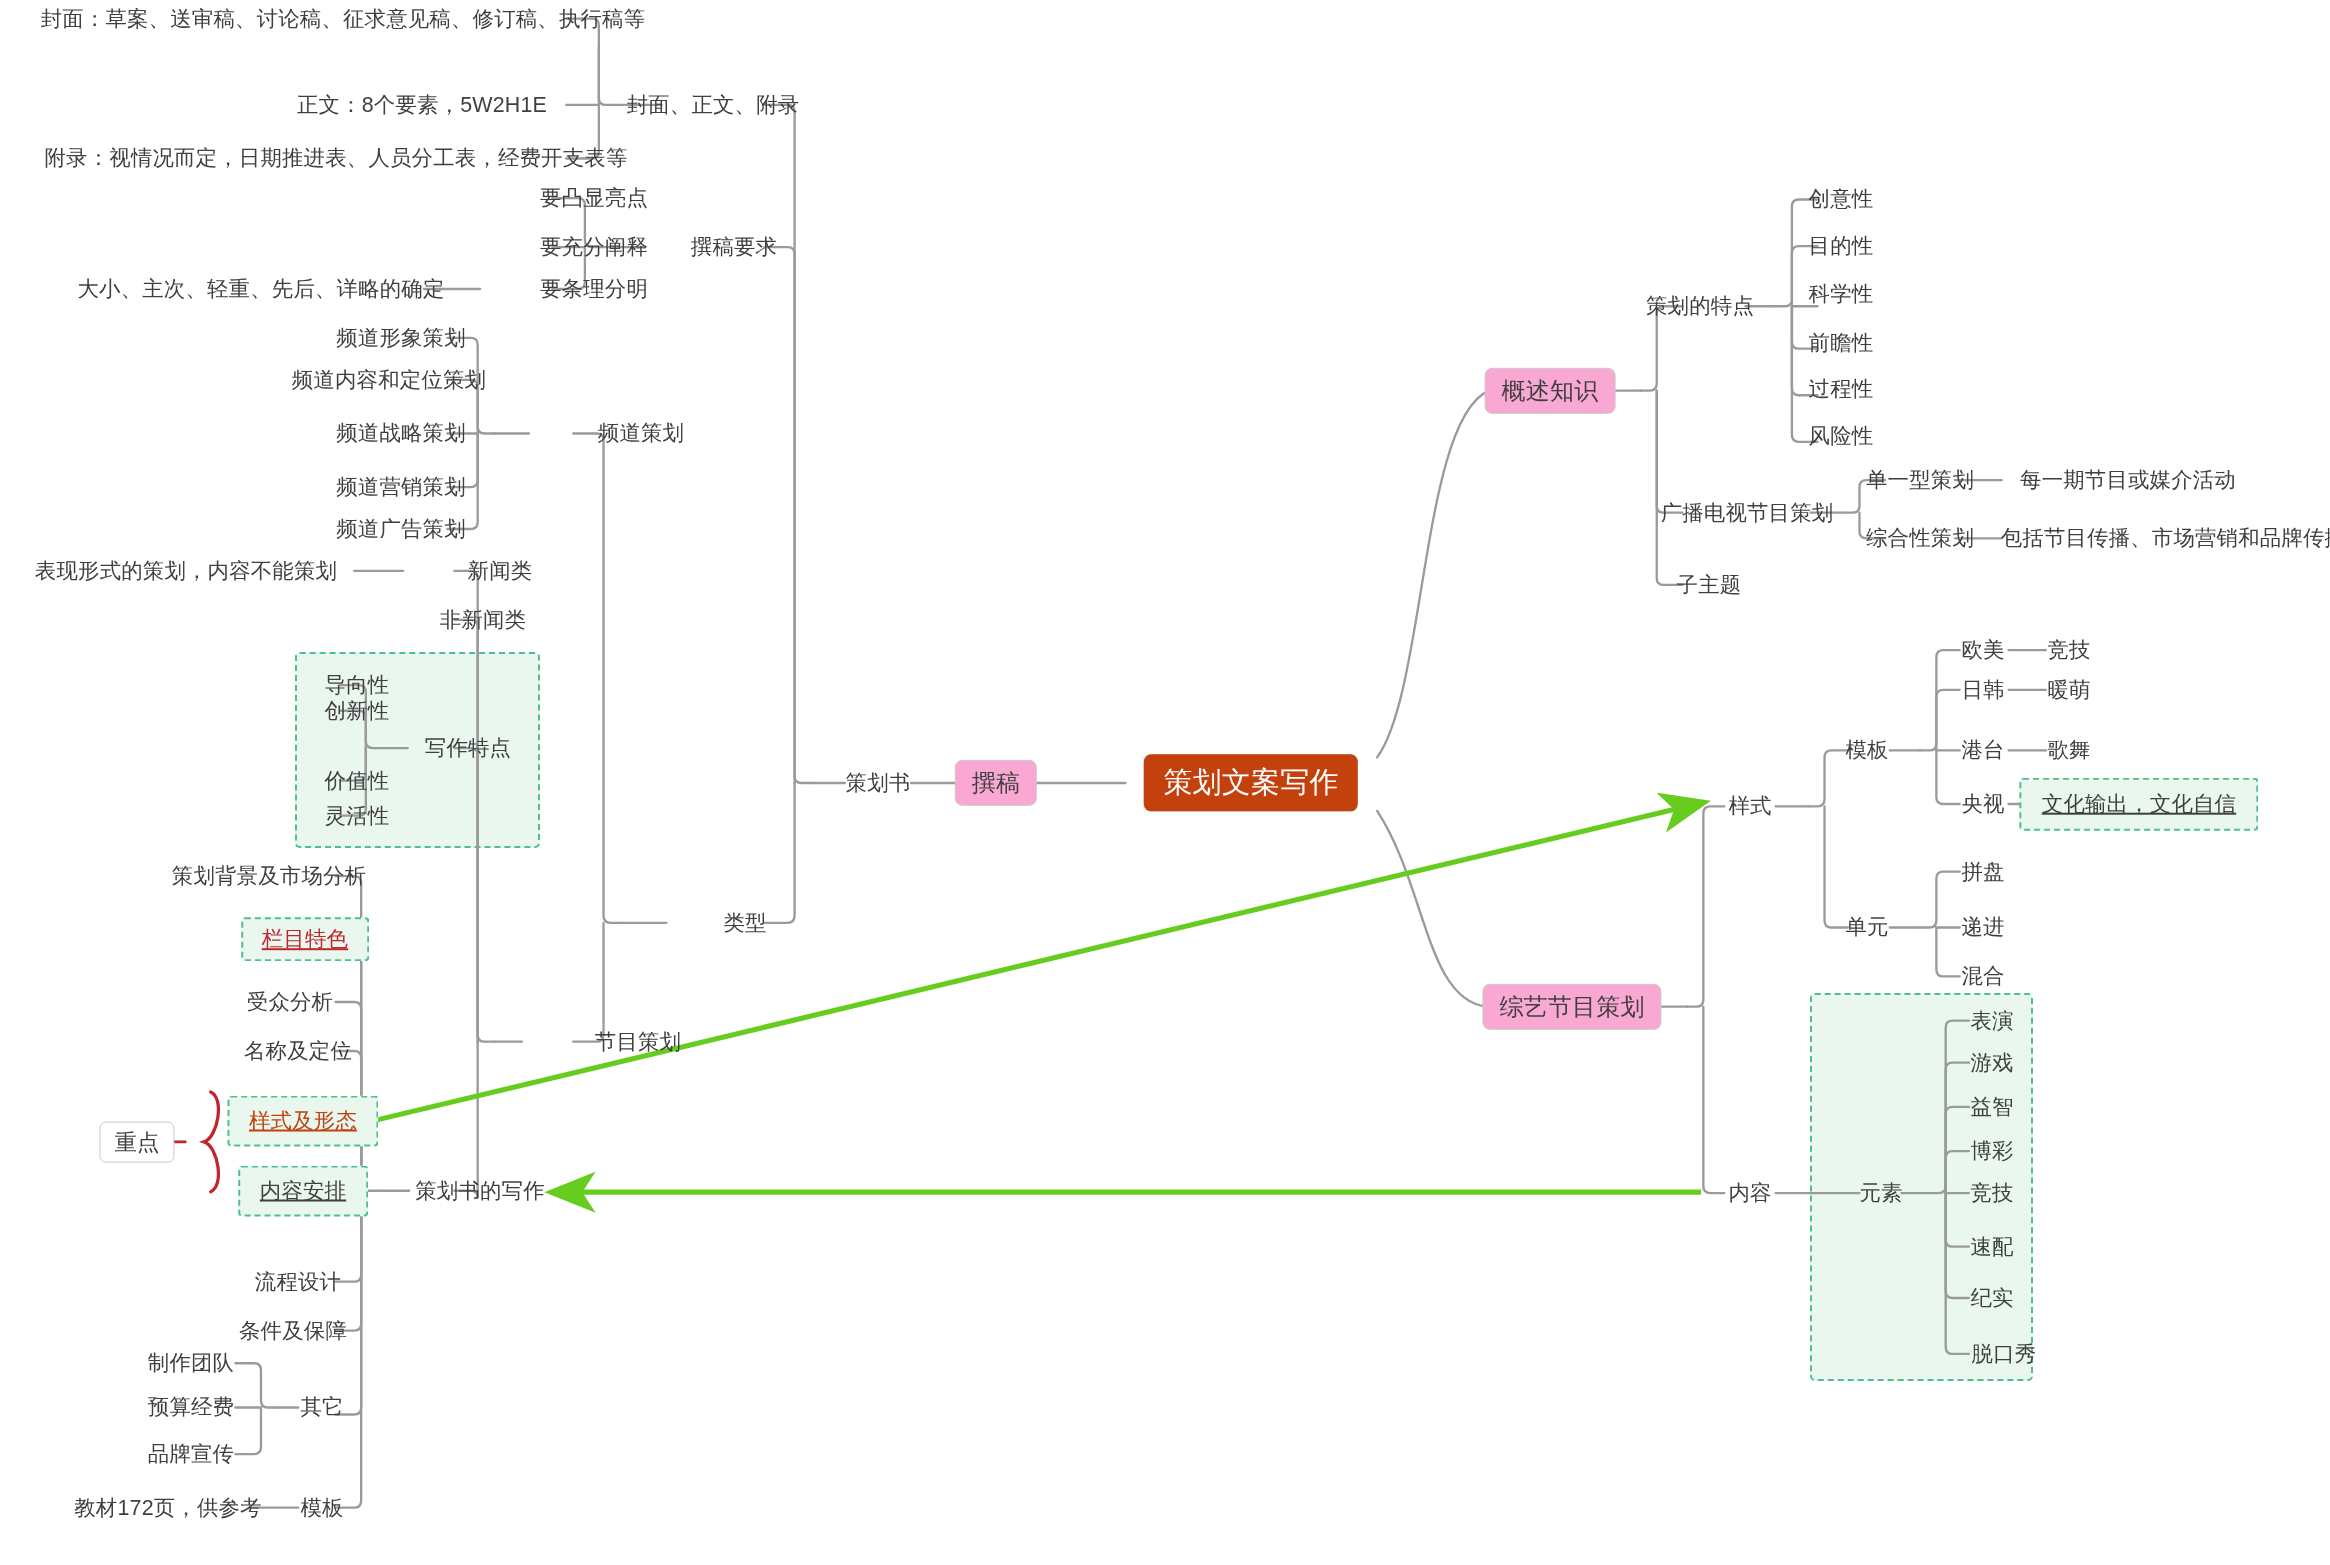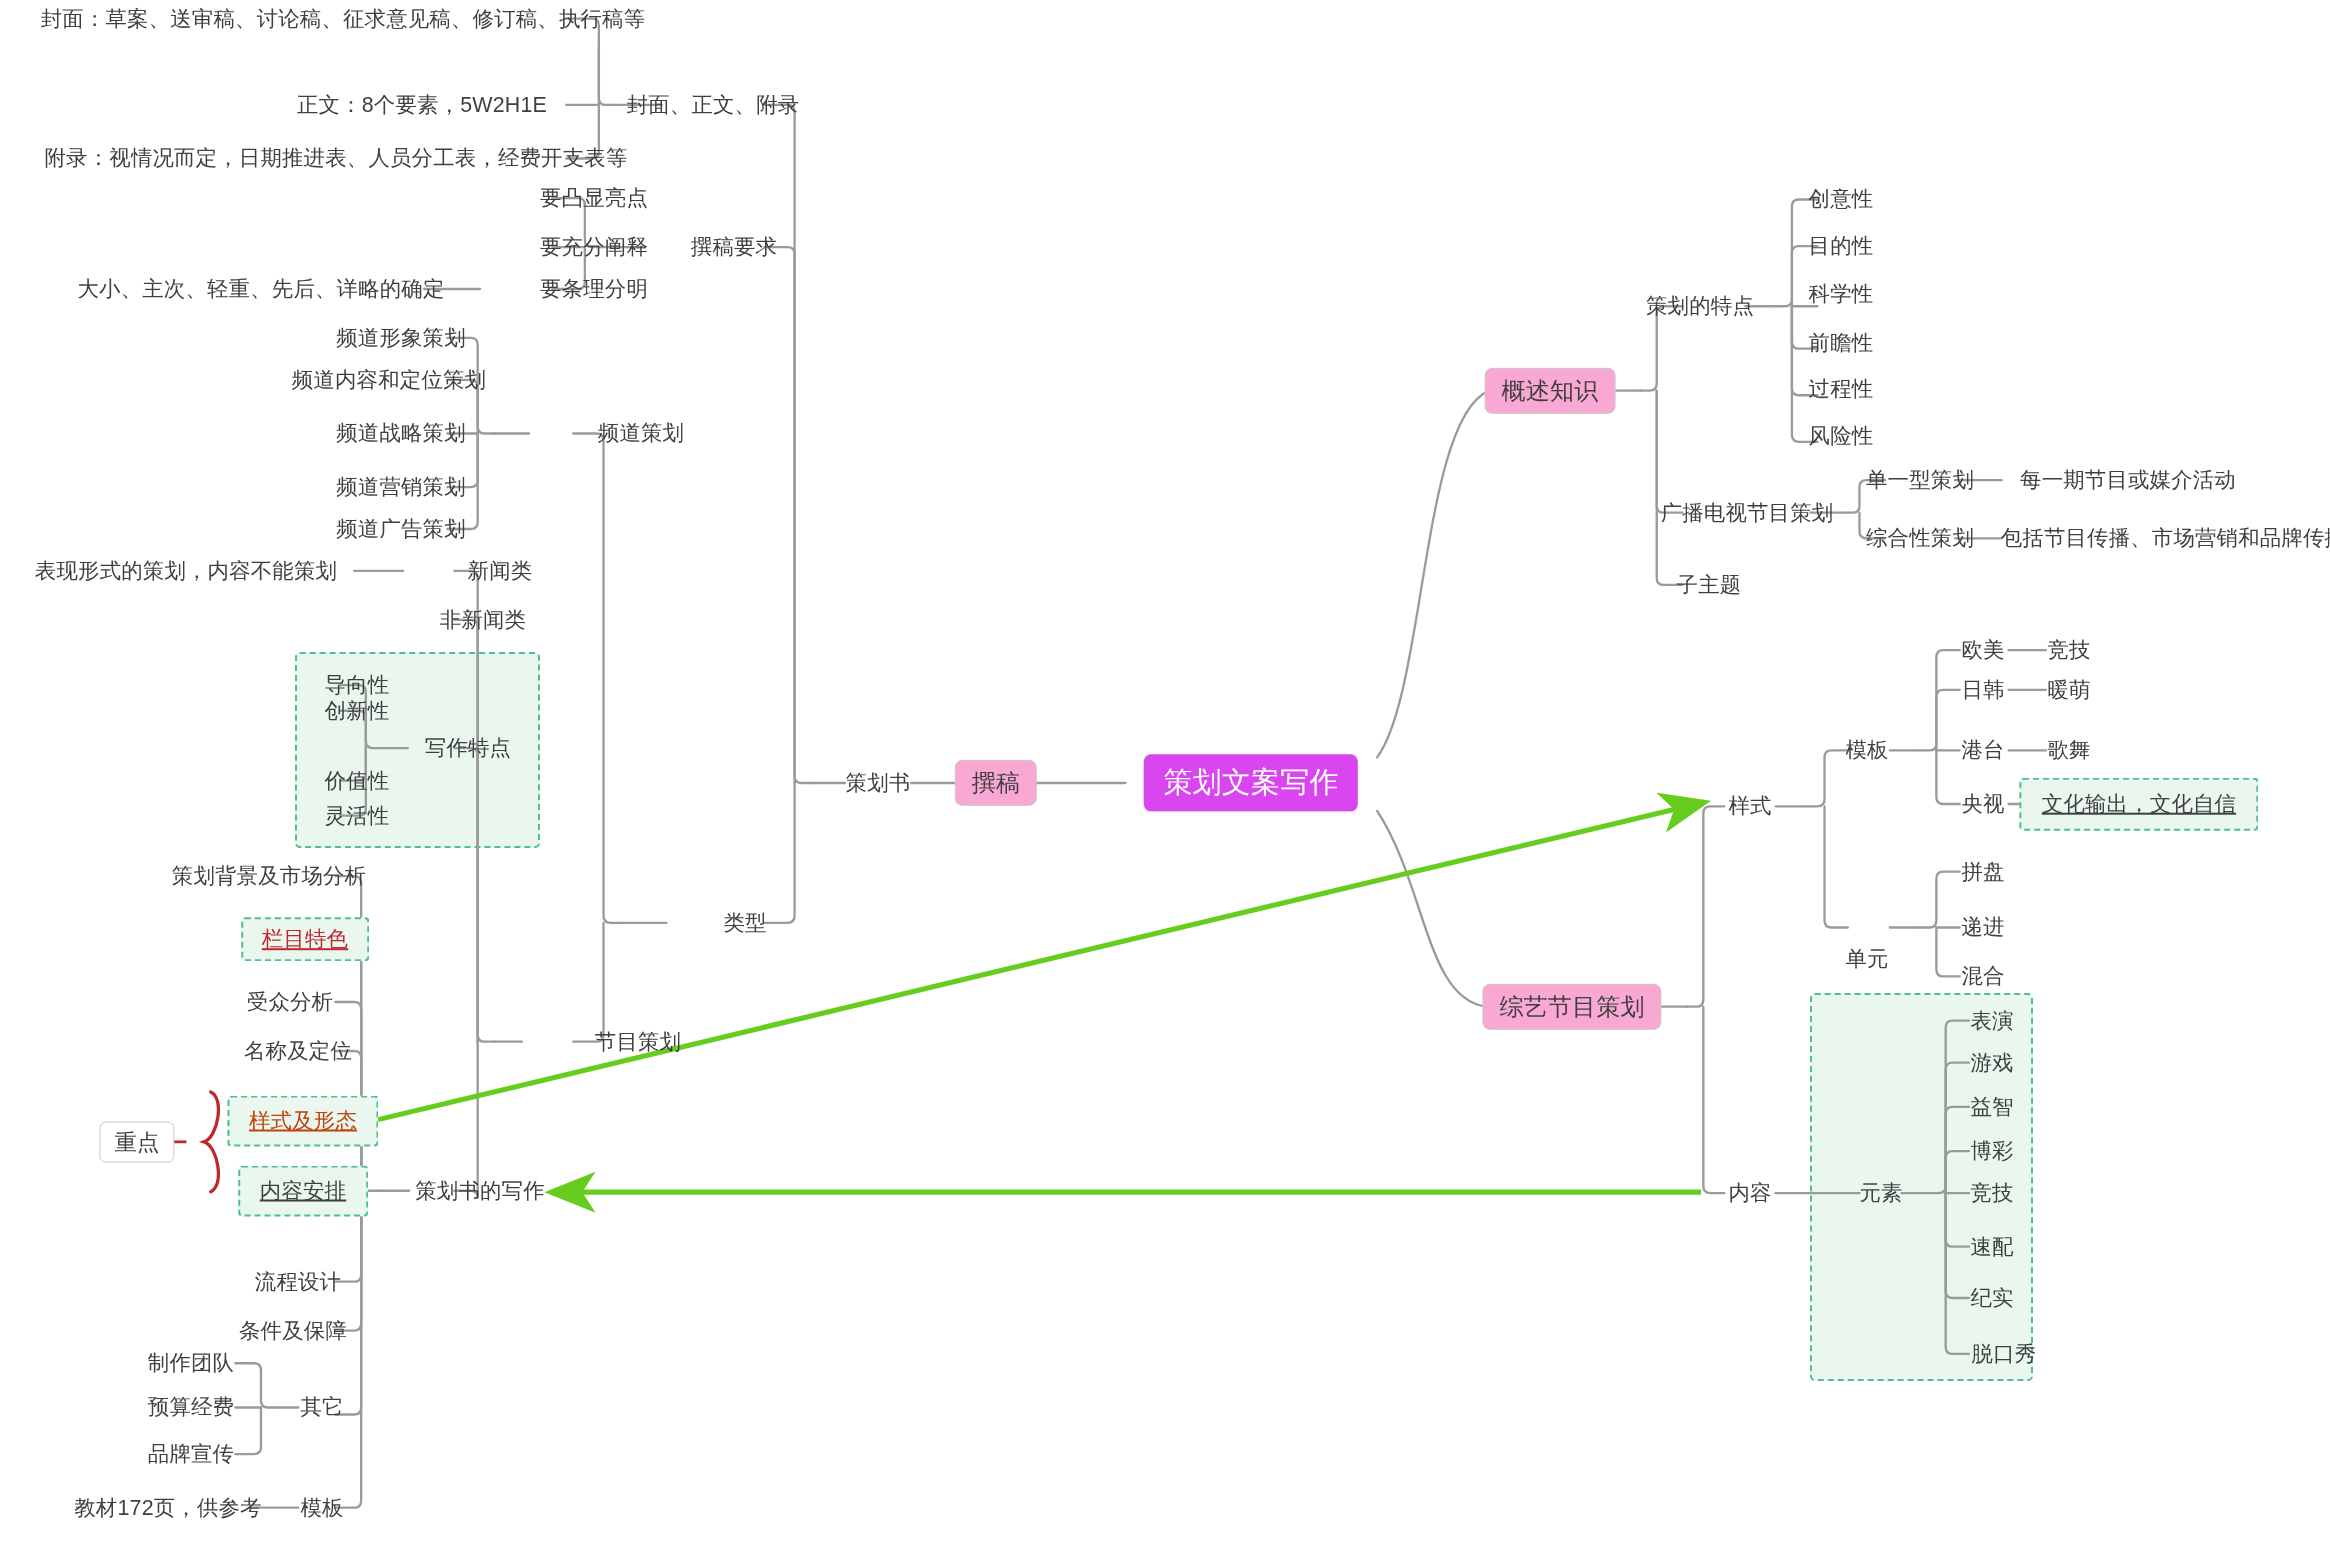--- a/index.html
+++ b/index.html
@@ -1,21 +1,21 @@
 <!DOCTYPE html>
 <html style="font-size:7.5px"><head>
 <meta charset="utf-8">
 <style>
   html,body{margin:0;padding:0;background:#ffffff;}
   #stage{position:relative;width:2504px;height:1566px;background:#fff;
          font-family:"Liberation Sans","DejaVu Sans",sans-serif;overflow:hidden;}
   svg.wires{position:absolute;left:0;top:0;width:2504px;height:1566px;pointer-events:none;}
   .node{position:absolute;transform:translate(-50%,-50%);white-space:nowrap;
         color:#3f3f3f;font-size:21.4px;line-height:1.15;letter-spacing:0.2px;}
-  .root{background:#d946ef;color:#fff;border-radius:7.5px;padding:12px 19.6px;
+  .root{background:#c2410c;color:#fff;border-radius:7.5px;padding:12px 19.6px;
         font-size:29px;box-shadow:0 0.5px 0.9px rgba(0,0,0,.10);}
   .boxed{border:0.9px solid #c9c9c9;border-radius:7.5px;padding:8.4px 16px;background:#f9a8d4;font-size:24px;}
   .boxed-small{border:0.9px solid #c9c9c9;border-radius:6.5px;padding:6.5px 14px;background:#fff;font-size:22.4px;}
   .hl{background:#e9f7ef;border:2.3px dashed #4FC08D;border-radius:3.7px;}
   .hl-pad{padding:14px 21.4px;text-decoration:underline;}
   .red-txt{color:#C0272D;}
   .orange-txt{color:#c2410c;}
   .grp-box{position:absolute;background:#e9f7ef;border:2.8px dashed #4FC08D;border-radius:4.7px;}
 </style>
 </head>
@@ -250,21 +250,21 @@
   <div class="node" style="left:1867px;top:750px;">模板</div>
   <div class="node" style="left:1983px;top:650px;">欧美</div>
   <div class="node" style="left:2069px;top:650px;">竞技</div>
   <div class="node" style="left:1983px;top:690px;">日韩</div>
   <div class="node" style="left:2069px;top:690px;">暖萌</div>
   <div class="node" style="left:1983px;top:750px;">港台</div>
   <div class="node" style="left:2069px;top:750px;">歌舞</div>
   <div class="node" style="left:1983px;top:804px;">央视</div>
   <div class="node hl hl-pad" style="left:2139px;top:804px;padding:12px 20.5px;">文化输出，文化自信</div>
 
-  <div class="node" style="left:1867px;top:927px;margin-top:32px;">单元</div>
+  <div class="node" style="left:1867px;top:927px;">单元</div>
   <div class="node" style="left:1983px;top:872px;">拼盘</div>
   <div class="node" style="left:1983px;top:927px;">递进</div>
   <div class="node" style="left:1983px;top:976px;">混合</div>
 
   <div class="node" style="left:1750px;top:1193px;">内容</div>
   <div class="node" style="left:1881px;top:1193px;">元素</div>
   <div class="node" style="left:1992px;top:1021px;">表演</div>
   <div class="node" style="left:1992px;top:1063px;">游戏</div>
   <div class="node" style="left:1992px;top:1107px;">益智</div>
   <div class="node" style="left:1992px;top:1151px;">博彩</div>

